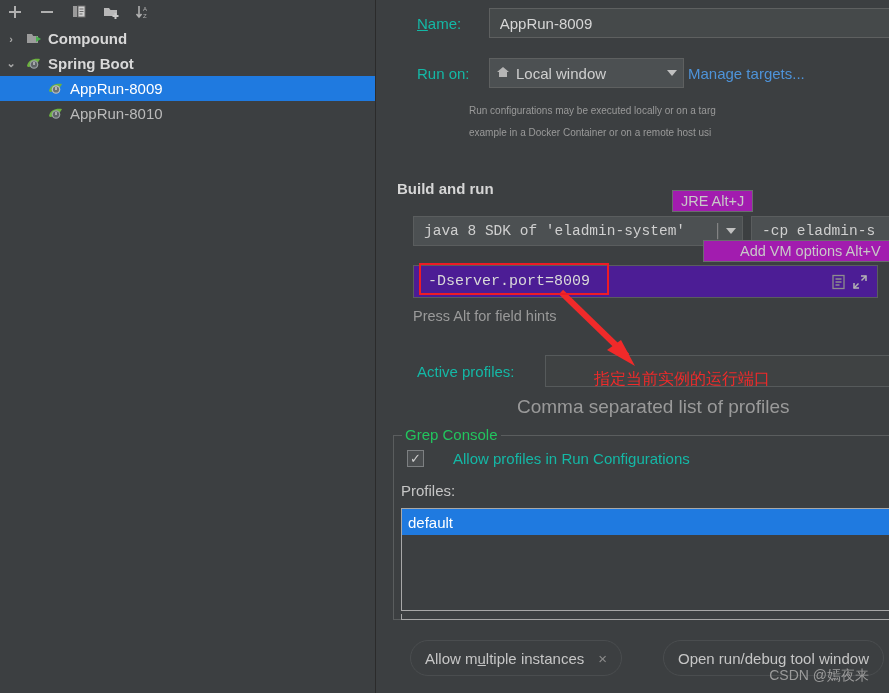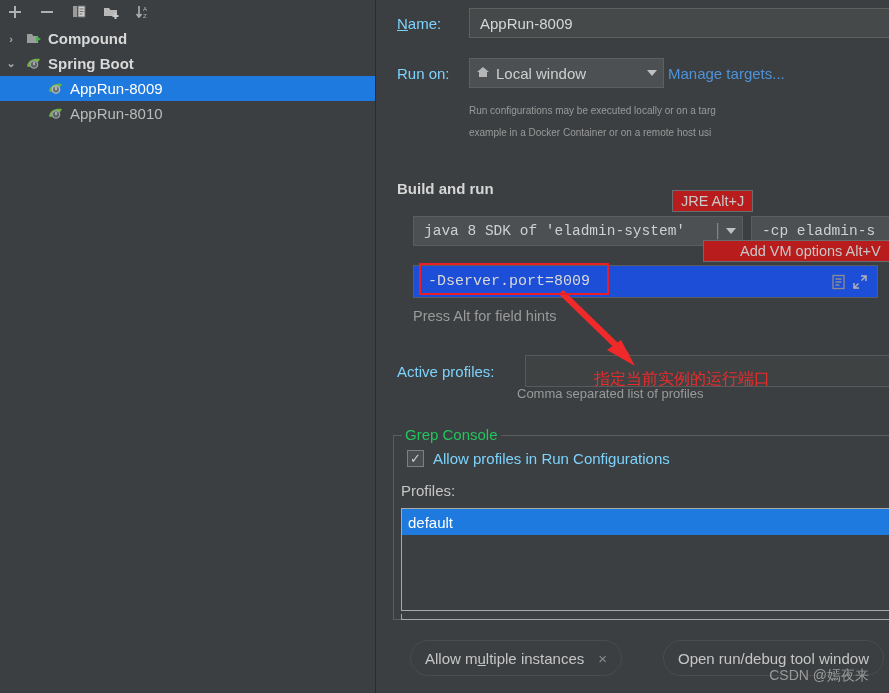--- a/index.html
+++ b/index.html
@@ -40,21 +40,21 @@
 
   
   #divider { width: 10px; background: #3c3f41; border-left: 1px solid #2b2b2b; flex: 0 0 10px; }
 
   
   #right-panel {
     flex: 1; position: relative; background: #3c3f41;
     padding: 0; overflow: hidden;
   }
   .row { display: flex; align-items: center; }
-  .lbl { color: #7dd3fc; font-size: 15px; white-space: nowrap; }
+  .lbl { color: #14b8a6; font-size: 15px; white-space: nowrap; margin-left: 20px; }
   .lbl u { text-decoration: underline; }
 
   
   #name-row { position: absolute; left: 12px; top: 8px; width: 520px; }
   #name-label { width: 72px; }
   #name-input {
     width: 430px; height: 30px;
     background: #45494a; border: 1px solid #5e6060;
     color: #d6d6d6; font-size: 15px;
     padding: 0 10px; outline: none;
@@ -90,50 +90,50 @@
   #jdk-combo .jtext { flex: 1; overflow: hidden; }
   #cp-combo {
     margin-left: 8px; width: 200px; height: 30px; background: #4c5052; border: 1px solid #5a5d5e;
     display: flex; align-items: center; padding: 0 10px;
     font-family: "Liberation Mono", monospace; font-size: 14.5px; color: #cfcfcf;
     white-space: nowrap; overflow: hidden;
   }
 
   
   .tooltip {
-    position: absolute; background: #b91c1c; border: 1px solid #6a6d6e;
+    position: absolute; background: #a21caf; border: 1px solid #6a6d6e;
     color: #c8c8c8; font-size: 14.5px; padding: 2px 8px; white-space: nowrap;
     z-index: 20;
   }
   #tt-jre { left: 287px; top: 190px; }
   #tt-vm { left: 318px; top: 240px; padding-left: 36px; }
 
   
   #vm-field {
     position: absolute; left: 28px; top: 265px;
     width: 465px; height: 33px;
-    background: #1d4ed8; border: 1px solid #5a5d5e;
+    background: #4c1d95; border: 1px solid #5a5d5e;
     display: flex; align-items: center; padding: 0 6px 0 14px;
     font-family: "Liberation Mono", monospace; font-size: 15px; color: #d9d9d9;
     white-space: nowrap; overflow: hidden;
   }
   #vm-field .vm-text { flex: 1; }
   .fld-icon { width: 22px; height: 22px; display: flex; align-items: center; justify-content: center; }
 
   #alt-hint { position: absolute; left: 28px; top: 308px; color: #9a9a9a; font-size: 14.5px; }
 
   
   #profiles-row { position: absolute; left: 12px; top: 355px; display: flex; align-items: center; }
   #profiles-label { width: 128px; }
   #profiles-input {
     width: 370px; height: 32px; background: #3f4243; border: 1px solid #565a5b;
     color: #d6d6d6; font-size: 15px; padding: 0 10px; outline: none;
     font-family: "Liberation Sans", sans-serif;
   }
-  #profiles-hint { position: absolute; left: 132px; top: 386px; color: #9a9a9a; font-size: 13px; }
+  #profiles-hint { position: absolute; left: 132px; top: 396px; color: #9a9a9a; font-size: 19px; }
 
   
   #grep-group {
     position: absolute; left: 8px; top: 435px; width: 500px; height: 185px;
     border: 1px solid #5a5d5e; border-top: none;
   }
   #grep-top-left { position: absolute; left: 8px; top: 435px; width: 10px; border-top: 1px solid #5a5d5e; }
   #grep-legend {
     position: absolute; left: 17px; top: 426px; background: #3c3f41;
     color: #22c55e; font-size: 15px; padding: 0 3px;

